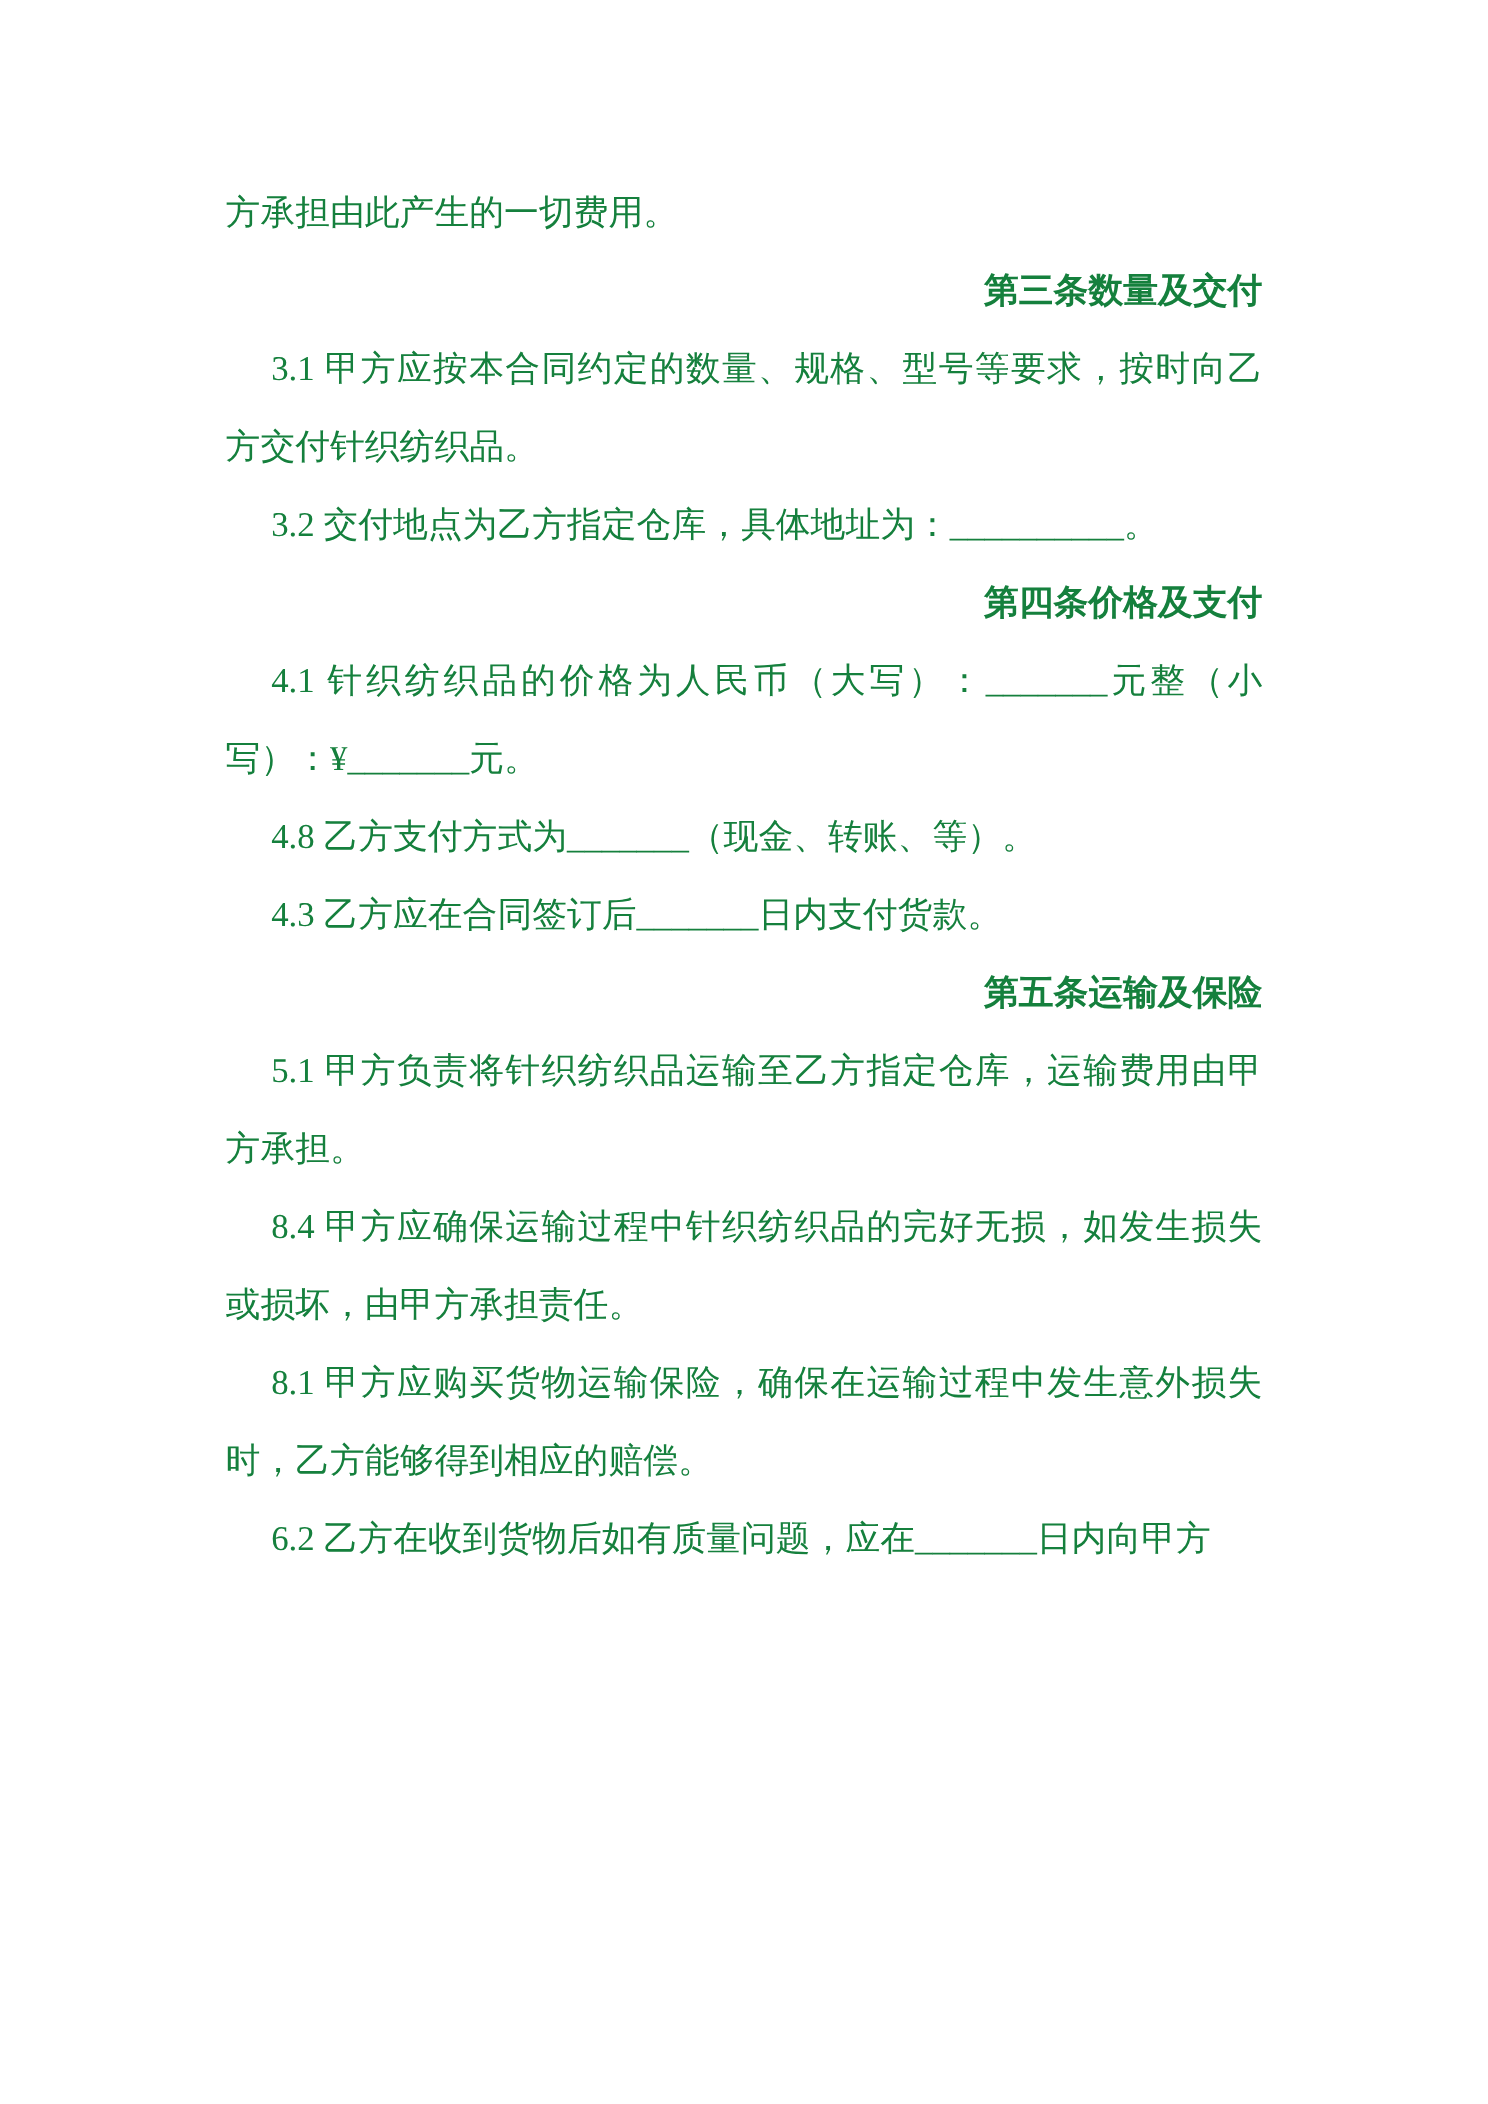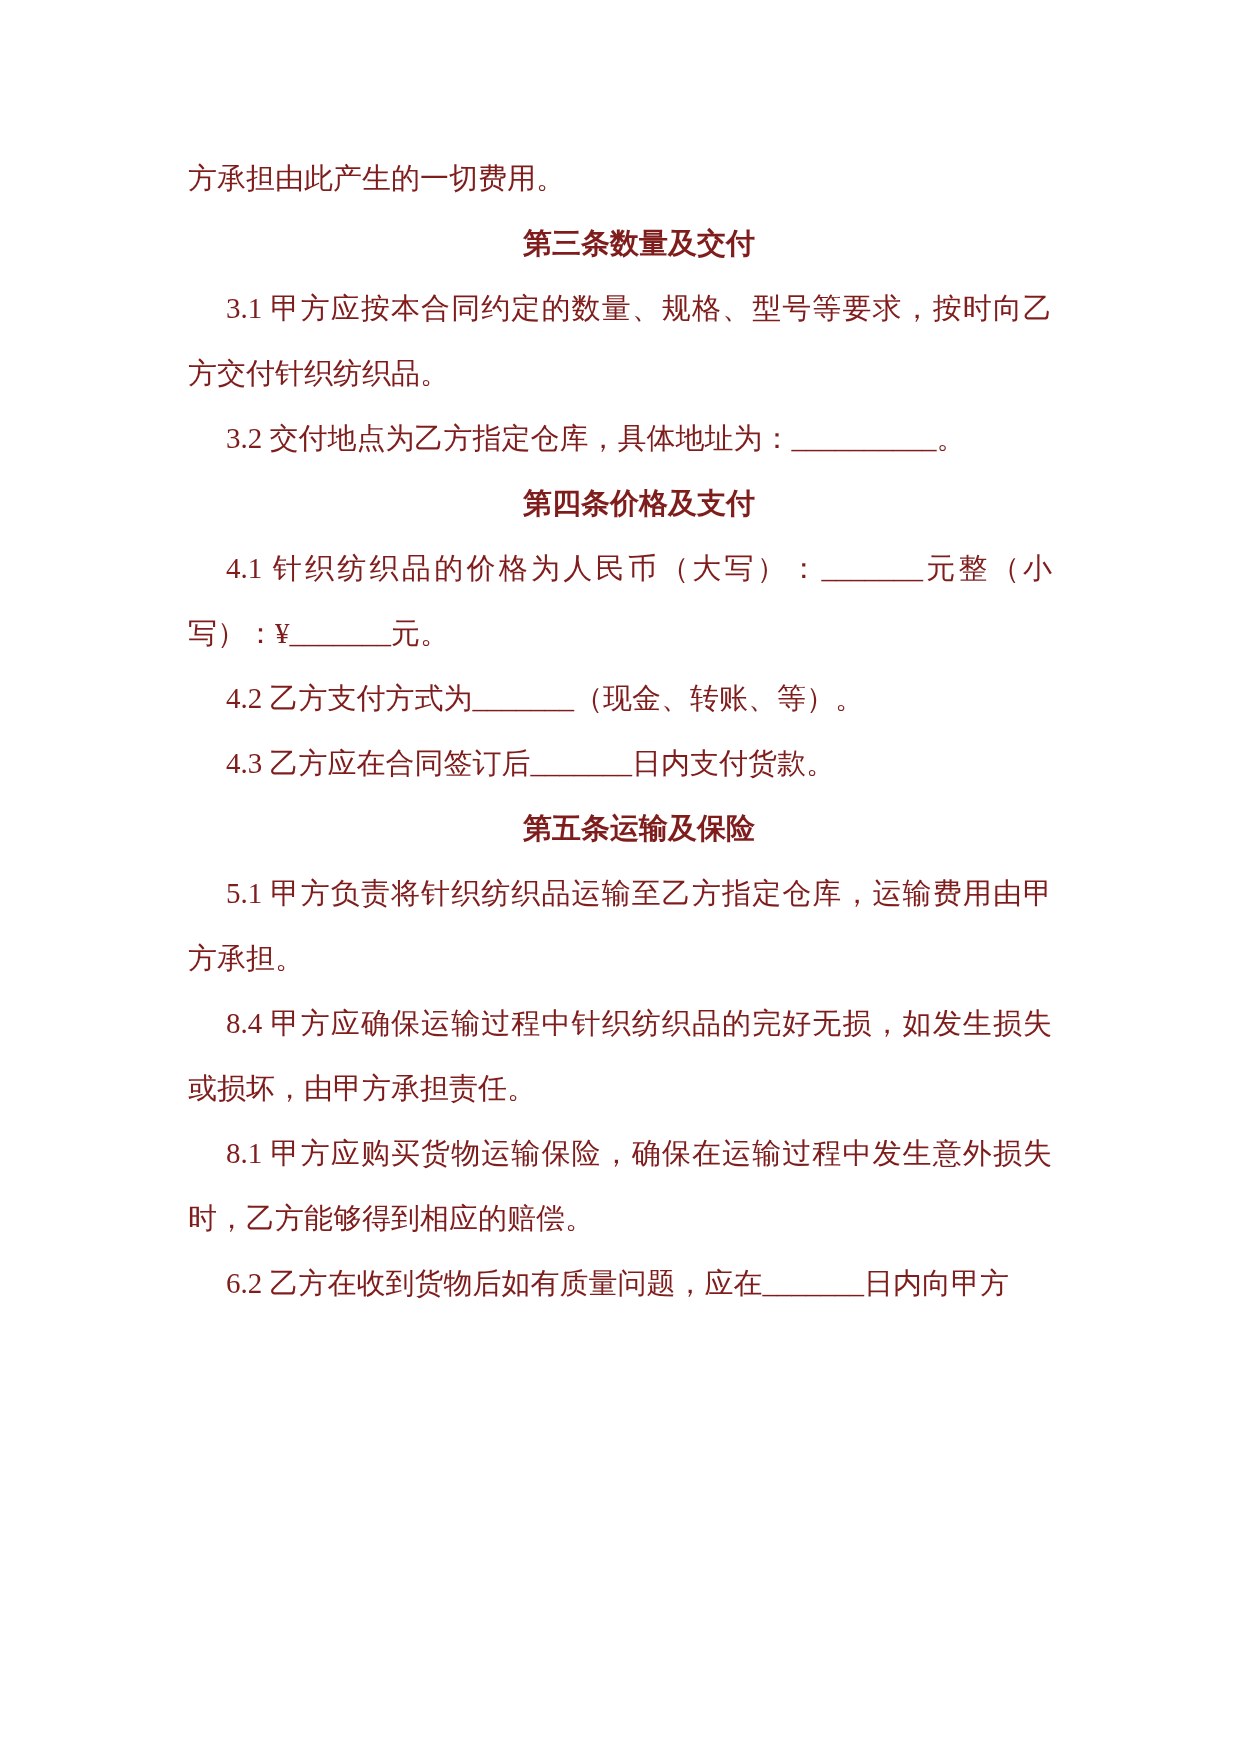--- a/index.html
+++ b/index.html
@@ -24,55 +24,55 @@
 
   
   .content {
     position: absolute;
     left: 188px;
     top: 146px;
     width: 864px;
     font-size: 29px;
     line-height: 65px;
     text-align: justify;
-    color: #7f1d1d;
+    color: #15803d;
   }
 
   .para {
     margin: 0;
     padding: 0;
     text-indent: 38px;
     word-break: break-all;
   }
 
   .para.no-indent {
     text-indent: 0;
   }
 
   .para.heading {
     font-weight: bold;
     font-family: "Liberation Sans", sans-serif;
-    text-align: center;
+    text-align: right;
   }
 </style>
 </head>
 <body>
 
 <div class="page">
   <div class="content">
 
     <p class="para no-indent">方承担由此产生的一切费用。</p>
 
     <p class="para heading">第三条数量及交付</p>
     <p class="para">3.1 甲方应按本合同约定的数量、规格、型号等要求，按时向乙方交付针织纺织品。</p>
     <p class="para">3.2 交付地点为乙方指定仓库，具体地址为：__________。</p>
 
     <p class="para heading">第四条价格及支付</p>
     <p class="para">4.1 针织纺织品的价格为人民币（大写）：_______元整（小写）：¥_______元。</p>
-    <p class="para">4.2 乙方支付方式为_______（现金、转账、等）。</p>
+    <p class="para">4.8 乙方支付方式为_______（现金、转账、等）。</p>
     <p class="para">4.3 乙方应在合同签订后_______日内支付货款。</p>
 
     <p class="para heading">第五条运输及保险</p>
     <p class="para">5.1 甲方负责将针织纺织品运输至乙方指定仓库，运输费用由甲方承担。</p>
     <p class="para">8.4 甲方应确保运输过程中针织纺织品的完好无损，如发生损失或损坏，由甲方承担责任。</p>
     <p class="para">8.1 甲方应购买货物运输保险，确保在运输过程中发生意外损失时，乙方能够得到相应的赔偿。</p>
 
     <p class="para">6.2 乙方在收到货物后如有质量问题，应在_______日内向甲方</p>
 
   </div>

